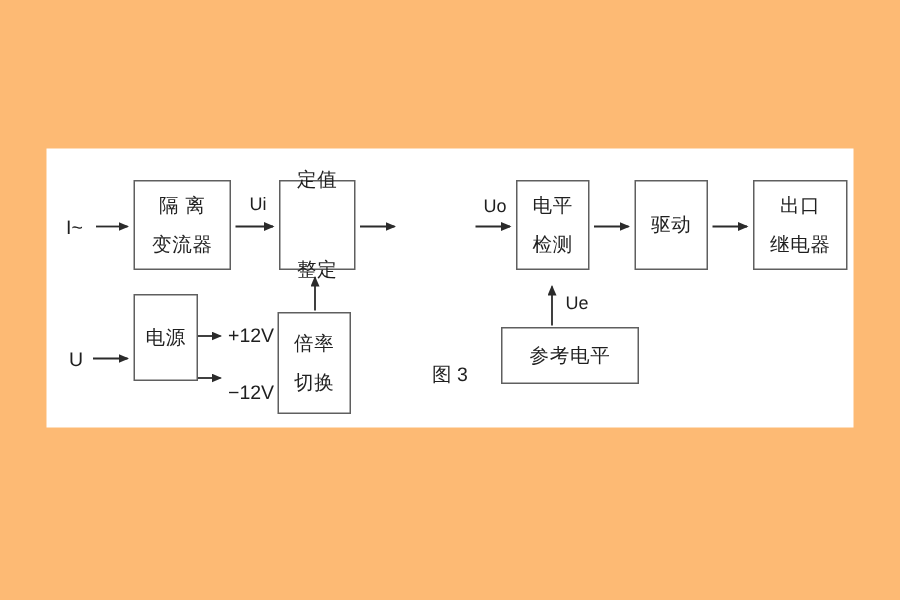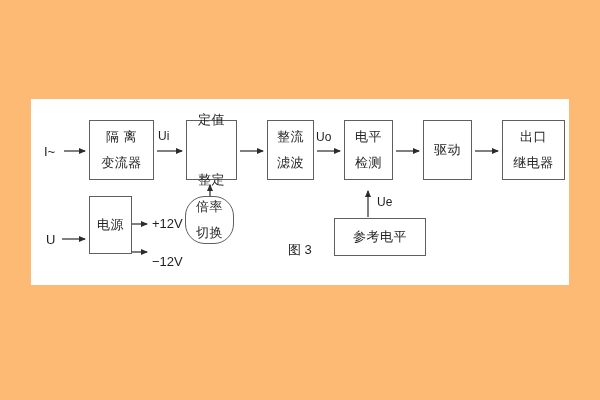--- a/index.html
+++ b/index.html
@@ -45,30 +45,30 @@
     letter-spacing: 0.5px;
     white-space: pre;
   }
   .lbl {
     position: absolute;
     color: #1f1f1f;
     font-size: 13px;
     line-height: 1;
     white-space: pre;
   }
-  .lbl.signal { font-size: 12px; text-align: left; }
+  .lbl.signal { font-size: 12px; text-align: center; }
   
   #b-isolation  { left: 89px;  top: 120px; width: 65px; height: 60px; }
   #b-setting    { left: 186px; top: 120px; width: 51px; height: 60px; gap: 44px; }
   #b-rectifier  { left: 267px; top: 120px; width: 47px; height: 60px; }
   #b-level      { left: 344px; top: 120px; width: 49px; height: 60px; }
   #b-drive      { left: 423px; top: 120px; width: 49px; height: 60px; text-align: center; }
   #b-relay      { left: 502px; top: 120px; width: 63px; height: 60px; }
   #b-power      { left: 89px;  top: 196px; width: 43px; height: 58px; justify-content: center; }
-  #b-ratio      { left: 185px; top: 196px; width: 49px; height: 48px; border-radius: 20px; }
+  #b-ratio      { left: 185px; top: 208px; width: 49px; height: 68px; }
   #b-reference  { left: 334px; top: 218px; width: 92px; height: 38px; }
   #l-current    { left: 44px;  top: 145px; }
   #l-voltage    { left: 46px;  top: 233px; }
   #l-ui         { left: 158px; top: 130px; width: 28px; }
   #l-uo         { left: 316px; top: 131px; width: 28px; }
   #l-ue         { left: 377px; top: 196px; font-size: 12px; }
   #l-pos12      { left: 152px; top: 217px; }
   #l-neg12      { left: 152px; top: 255px; }
   #l-caption    { left: 288px; top: 243px; }
 </style>
@@ -100,24 +100,20 @@
   </svg>
 
   <div class="box" id="b-isolation">
     <span>隔 离</span>
     <span>变流器</span>
   </div>
   <div class="box" id="b-setting">
     <span>定值</span>
     <span>整定</span>
   </div>
-  <div class="box" id="b-rectifier">
-    <span>整流</span>
-    <span>滤波</span>
-  </div>
   <div class="box" id="b-level">
     <span>电平</span>
     <span>检测</span>
   </div>
   <div class="box" id="b-drive">
     <span>驱动</span>
   </div>
   <div class="box" id="b-relay">
     <span>出口</span>
     <span>继电器</span>

